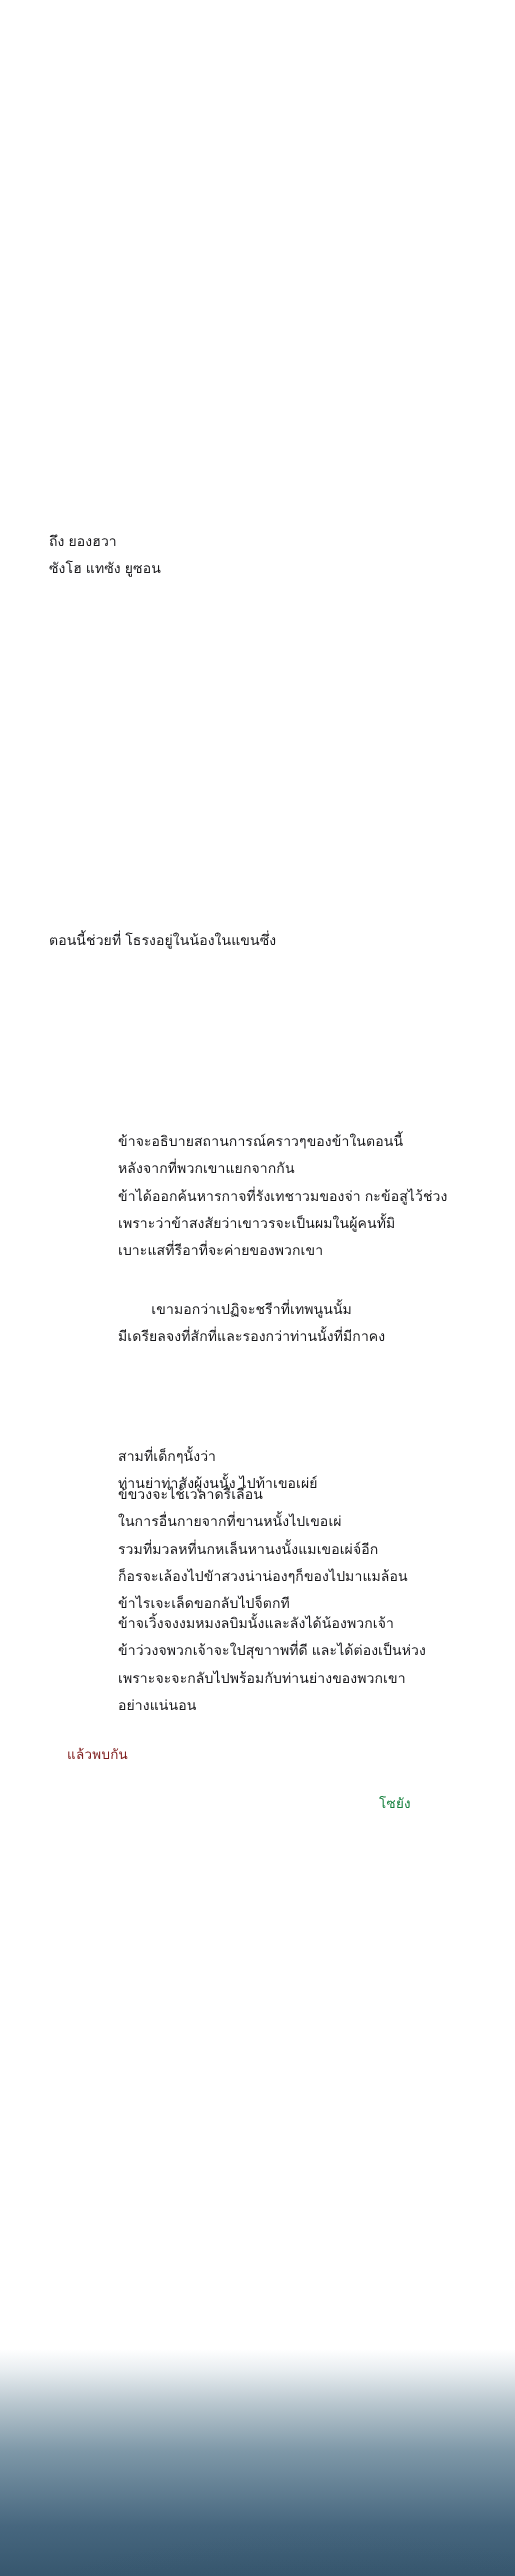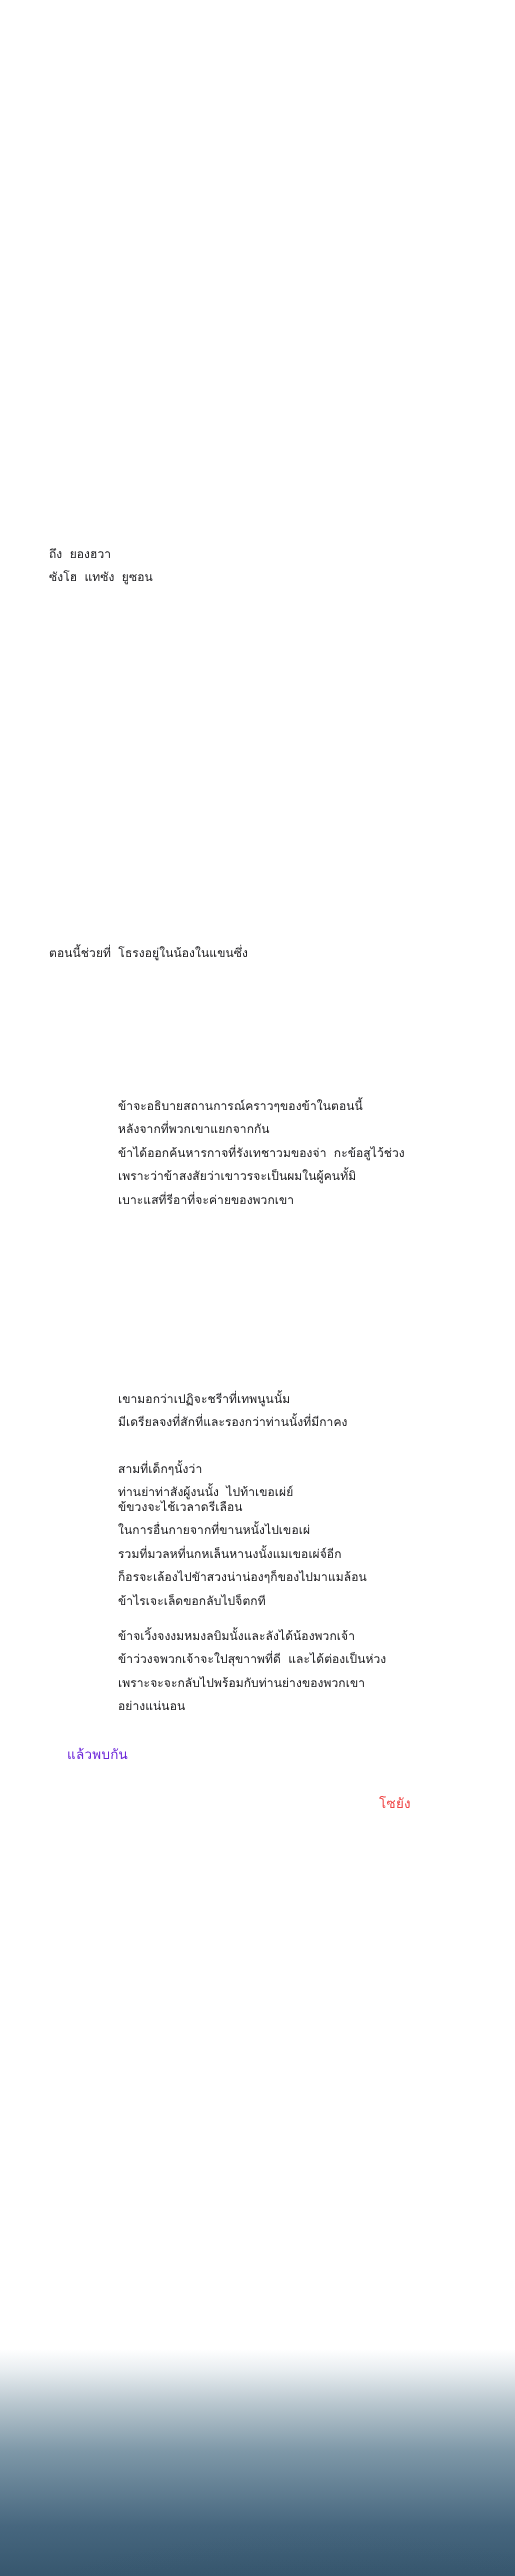--- a/index.html
+++ b/index.html
@@ -24,59 +24,58 @@
     left: 0;
     top: 0;
     width: 515px;
     height: 2349px;
     background: #ffffff;
     color: #1b1b1b;
   }
 
   .blk {
     position: absolute;
-    font-family: Liberation Mono, monospace;
-    font-size: 12px;
+    font-family: Liberation Sans, sans-serif;
+    font-size: 14px;
     line-height: 1.95;
     letter-spacing: 0.1px;
     white-space: pre-line;
     color: #17171a;
-    margin-top: 16px;
   }
 
   .salutation { left: 49px; top: 528px; }
 
   .p1  { left: 49px; top: 623px; }
   .p2  { left: 49px; top: 804px; }
   .p3  { left: 49px; top: 927px; }
   .p4  { left: 49px; top: 992px; }
 
-  .p5  { left: 118px; top: 1080px; }
+  .p5  { left: 118px; top: 1128px; }
   .p6  { left: 118px; top: 1262px; }
-  .p7  { left: 118px; top: 1373px; }
+  .p7  { left: 118px; top: 1296px; text-align: center; }
   .p8  { left: 118px; top: 1443px; }
   .p9  { left: 118px; top: 1481px; }
   .p10 { left: 118px; top: 1610px; }
 
   .closing {
     position: absolute;
     left: 67px;
     top: 1744px;
     font-size: 13.4px;
     letter-spacing: 0.3px;
-    color: #6d28d9;
+    color: #7f1d1d;
     font-family: "DejaVu Sans", sans-serif;
   }
   .signature {
     position: absolute;
     left: 379px;
     top: 1793px;
     font-size: 13.4px;
     letter-spacing: 0.3px;
-    color: #ef4444;
+    color: #15803d;
     font-family: "DejaVu Sans", sans-serif;
   }
 
   
   .scene {
     position: absolute;
     left: 0;
     top: 2349px;
     width: 515px;
     height: 1008px;

